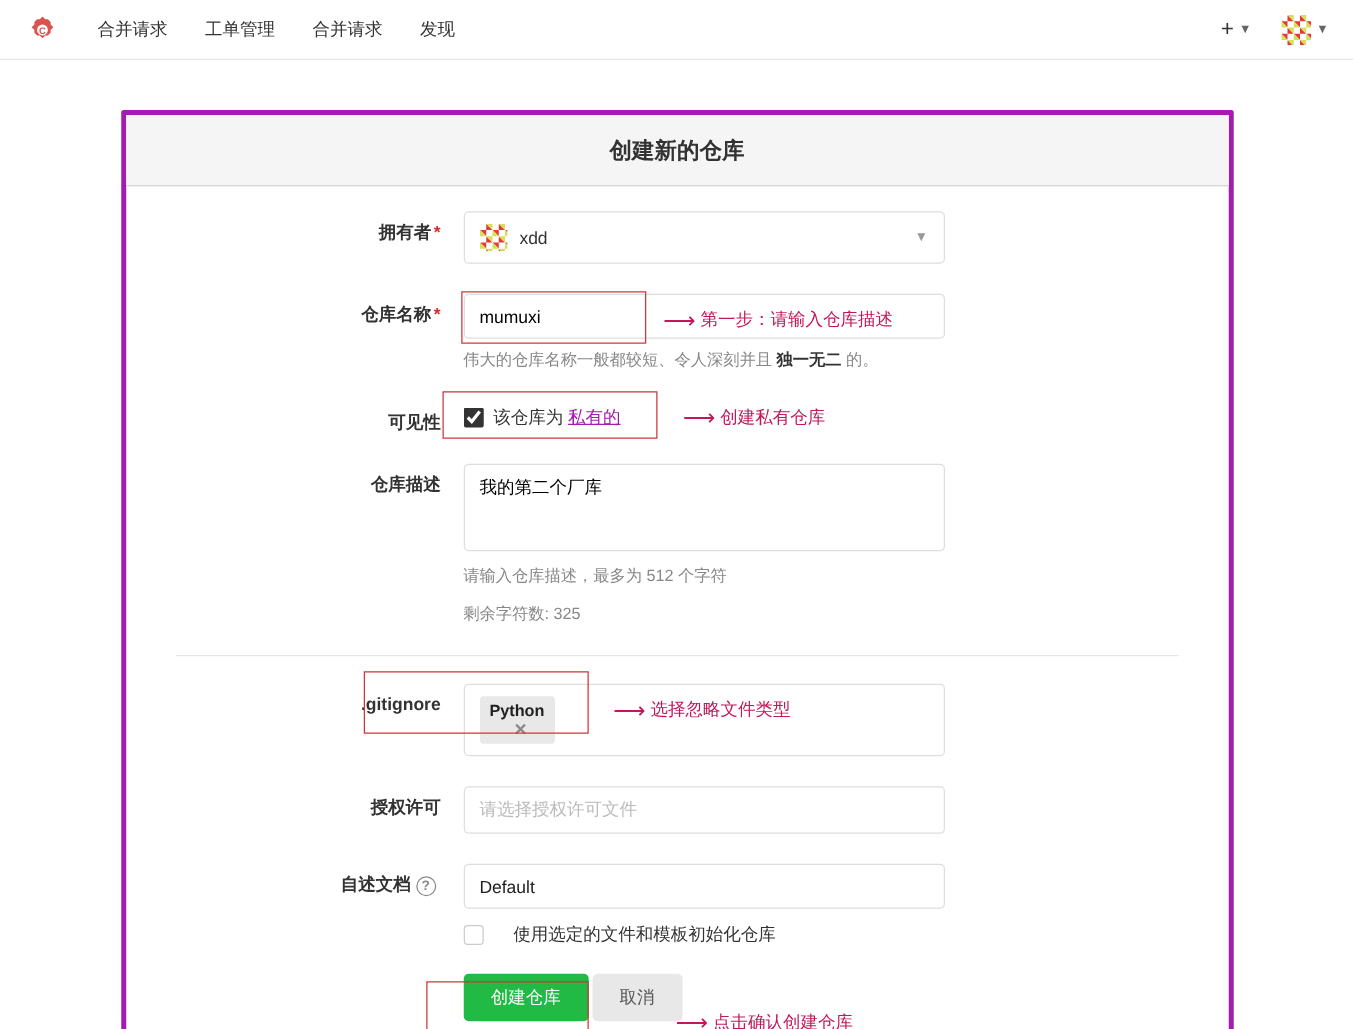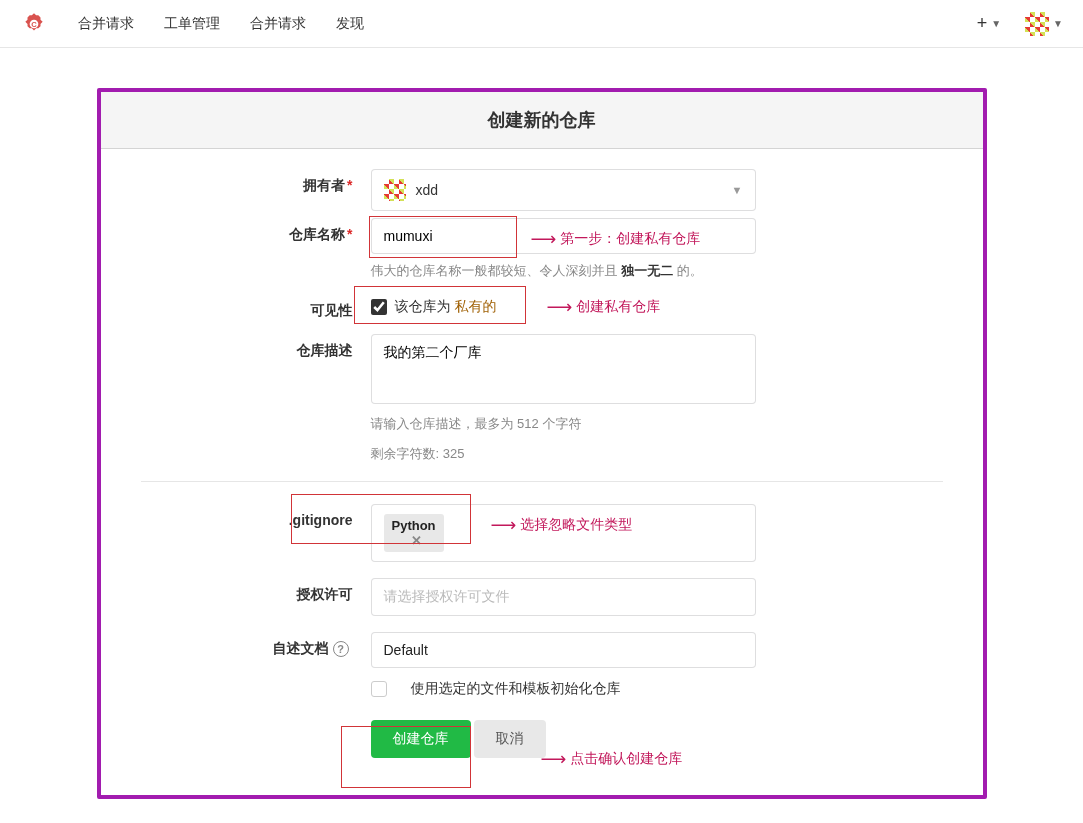--- a/index.html
+++ b/index.html
@@ -10,34 +10,34 @@
 .nav { display: flex; gap: 30px; }
 .nav a { text-decoration: none; color: #333; cursor: pointer; }
 .topbar-right { margin-left: auto; display: flex; align-items: center; gap: 24px; }
 .plus-btn { display: flex; align-items: center; gap: 4px; cursor: pointer; font-size: 18px; }
 .avatar-sm { width: 24px; height: 24px; display: flex; align-items: center; justify-content: center; }
 .caret { font-size: 10px; color: #666; }
 .page-wrap { width: 890px; margin: 40px auto 0; border: 4px solid #a21caf; border-radius: 2px; background: #fff; }
 .panel-header { background: #f5f5f5; border-bottom: 1px solid #d4d4d4; text-align: center; padding: 16px 0; }
 .panel-header h2 { font-size: 18px; font-weight: bold; }
 .panel-body { padding: 20px 40px 30px; }
-.form-row { display: flex; align-items: flex-start; margin-bottom: 7px; justify-content: space-between; }
+.form-row { display: flex; align-items: flex-start; margin-bottom: 24px; justify-content: space-between; }
 .label-col { width: 230px; text-align: right; padding-right: 18px; padding-top: 8px; font-weight: bold; position: relative; }
 .label-col.req::after { content: "*"; color: #db2828; margin-left: 2px; }
 .field-col { flex: 1; position: relative; }
 .dropdown, .text-input, .textarea, .select-box { width: 385px; border: 1px solid rgba(34,36,38,.15); border-radius: 4px; padding: 9px 12px; font-size: 14px; background: #fff; }
 .dropdown { display: flex; align-items: center; cursor: pointer; position: relative; }
 .dropdown .dd-caret { position: absolute; right: 12px; color: #999; font-size: 11px; }
 .avatar-xs { width: 22px; height: 22px; margin-right: 10px; display: inline-flex; align-items: center; justify-content: center; }
 .help-text { color: #888; font-size: 13px; margin-top: 8px; }
 .help-text strong { color: #333; font-weight: bold; }
 .textarea { height: 70px; resize: none; font-family: inherit; }
 .checkbox-row { display: flex; align-items: center; padding-top: 2px; }
 .checkbox-row input[type=checkbox] { width: 16px; height: 16px; margin-right: 8px; cursor: pointer; accent-color: #333; }
-.private-text { color: #a16207; }
+.private-text { color: #a21caf; text-decoration: underline; }
 .divider { border: none; border-top: 1px solid #e6e6e6; margin: 18px 0 22px; }
 .tag-chip { display: inline-flex; align-items: center; background: #e8e8e8; border-radius: 3px; padding: 4px 8px; font-weight: bold; font-size: 13px; flex-direction: column; }
 .tag-chip .x { margin-left: 6px; color: #888; cursor: pointer; font-size: 13px; }
 .select-box { color: #222; cursor: pointer; display: flex; align-items: center; }
 .select-placeholder { color: #bbb; }
 .help-icon { display: inline-flex; width: 16px; height: 16px; border: 1px solid #888; border-radius: 50%; font-size: 11px; align-items: center; justify-content: center; color: #888; margin-right: 4px; }
 .init-check { display: flex; align-items: center; gap: 24px; color: #333; margin-top: 4px; }
 .fake-check { width: 16px; height: 16px; border: 1px solid #ccc; border-radius: 3px; cursor: pointer; }
 .btn-row { display: flex; gap: 3px; margin-top: 22px; }
 .btn { padding: 10px 22px; border: none; border-radius: 4px; font-size: 14px; cursor: pointer; font-weight: 500; }
@@ -98,21 +98,21 @@
       </div>
     </div>
 
     <div class="form-row">
       <div class="label-col req">仓库名称</div>
       <div class="field-col" style="position:relative;">
         <div class="anno-box" style="left:-2px; top:-2px; width:148px; height:42px;"></div>
         <input class="text-input" value="mumuxi" style="">
         <div class="anno-text" style="left:160px; top:10px;">
           <span class="arrow">⟶</span>
-          <span>第一步：创建私有仓库</span>
+          <span>第一步：请输入仓库描述</span>
         </div>
         <div class="help-text">
           <span>伟大的仓库名称一般都较短、令人深刻并且 </span><strong>独一无二</strong><span> 的。</span>
         </div>
       </div>
     </div>
 
     <div class="form-row" style="margin-top:14px;">
       <div class="label-col" style="position:relative;">
         <span>可见性</span>

